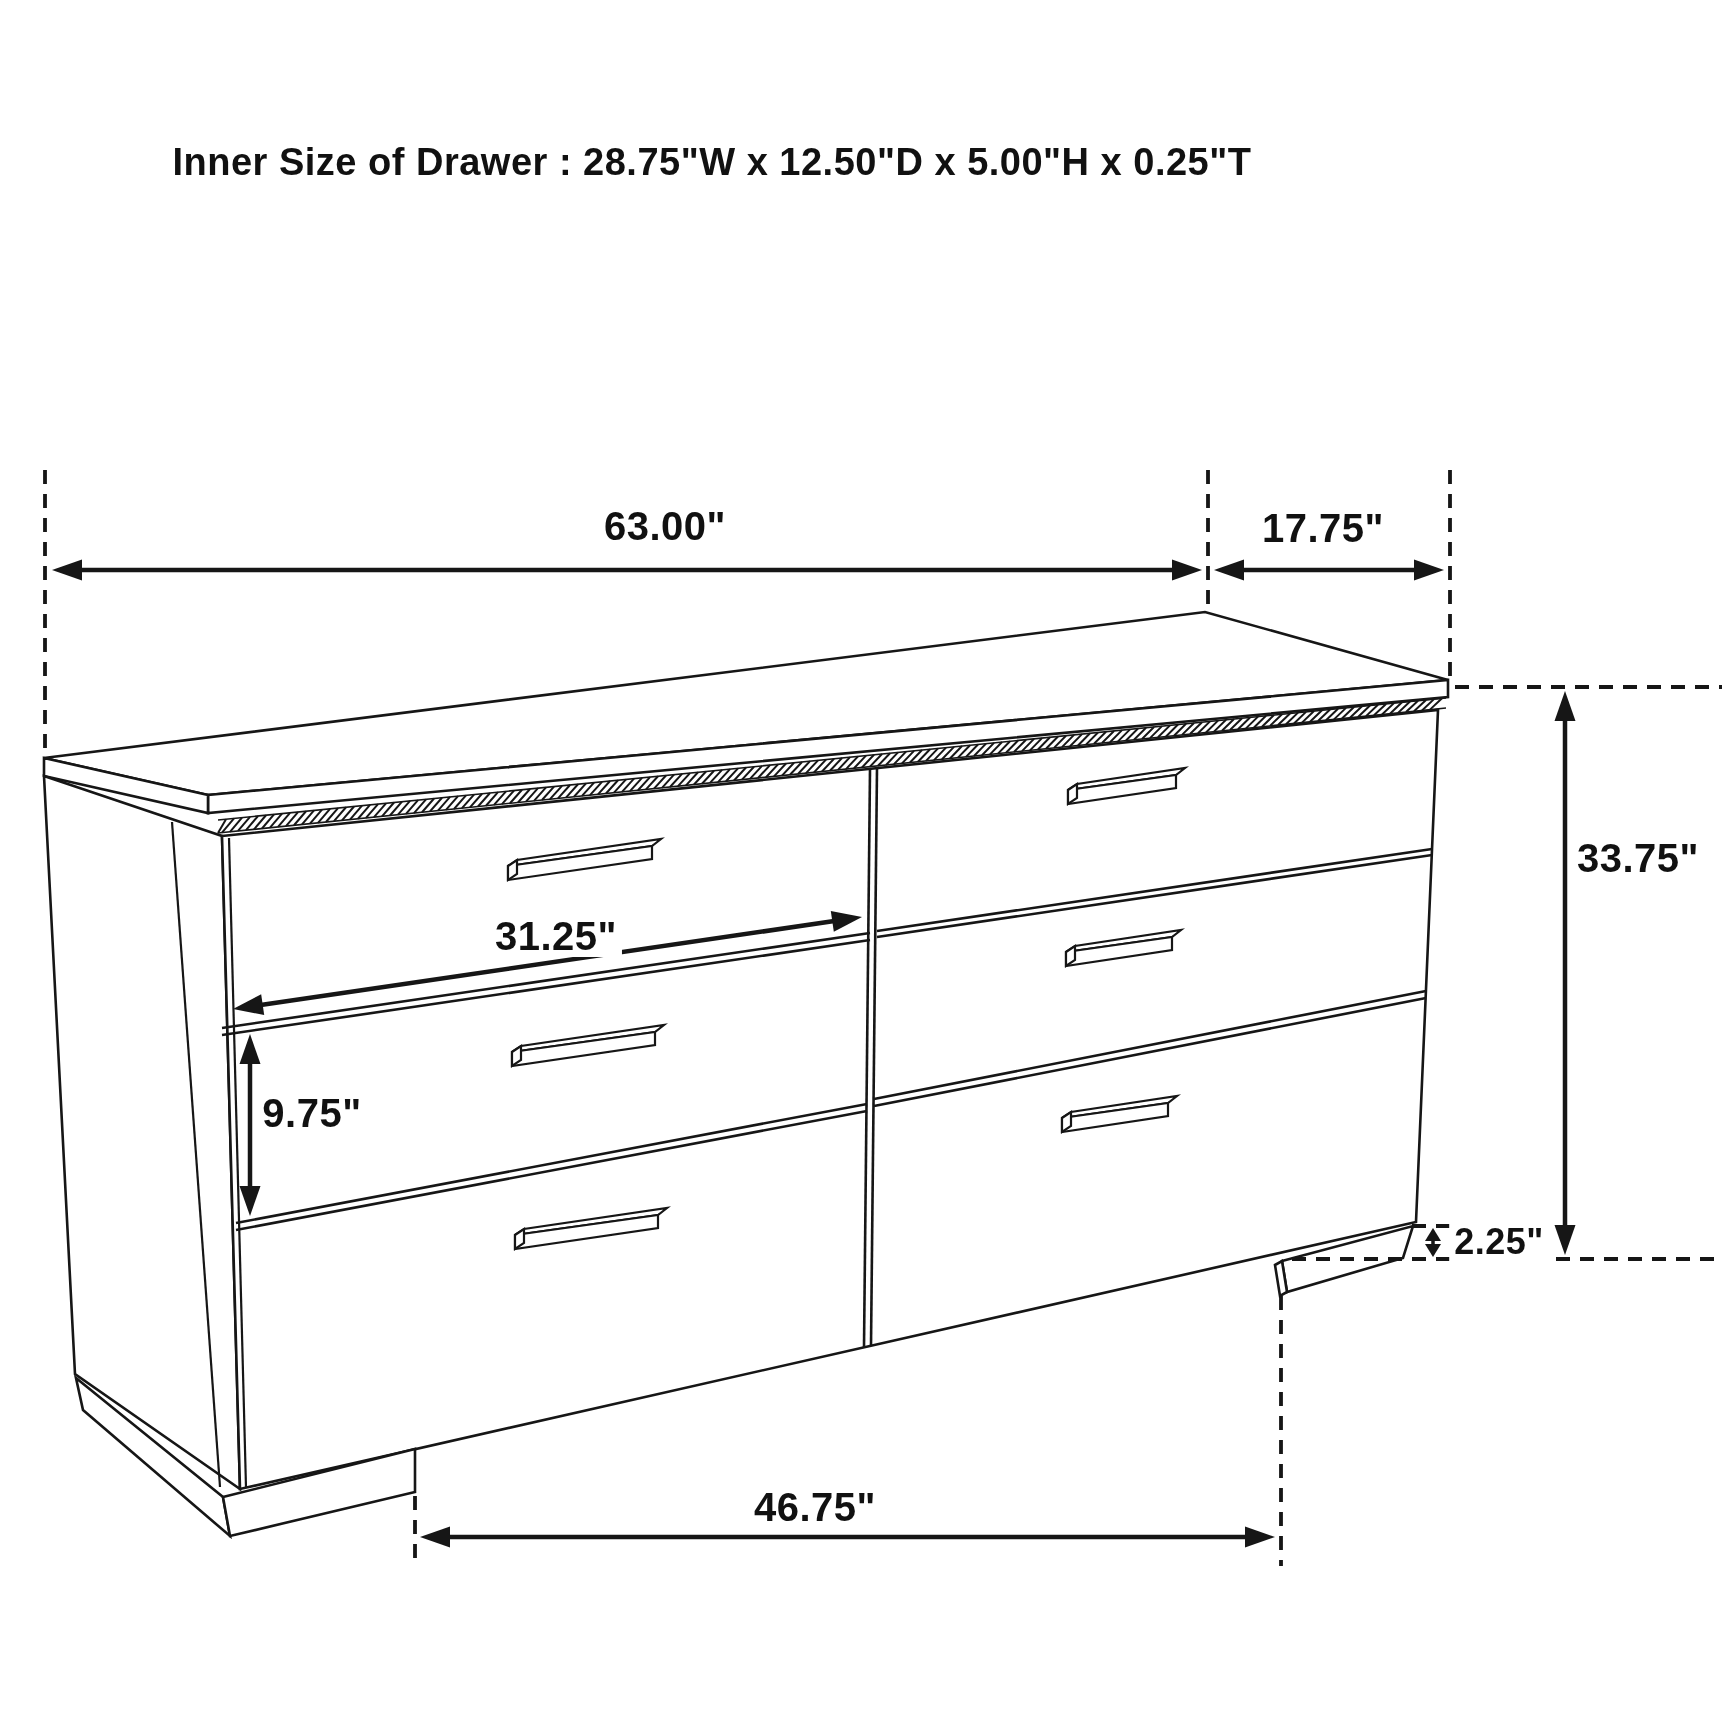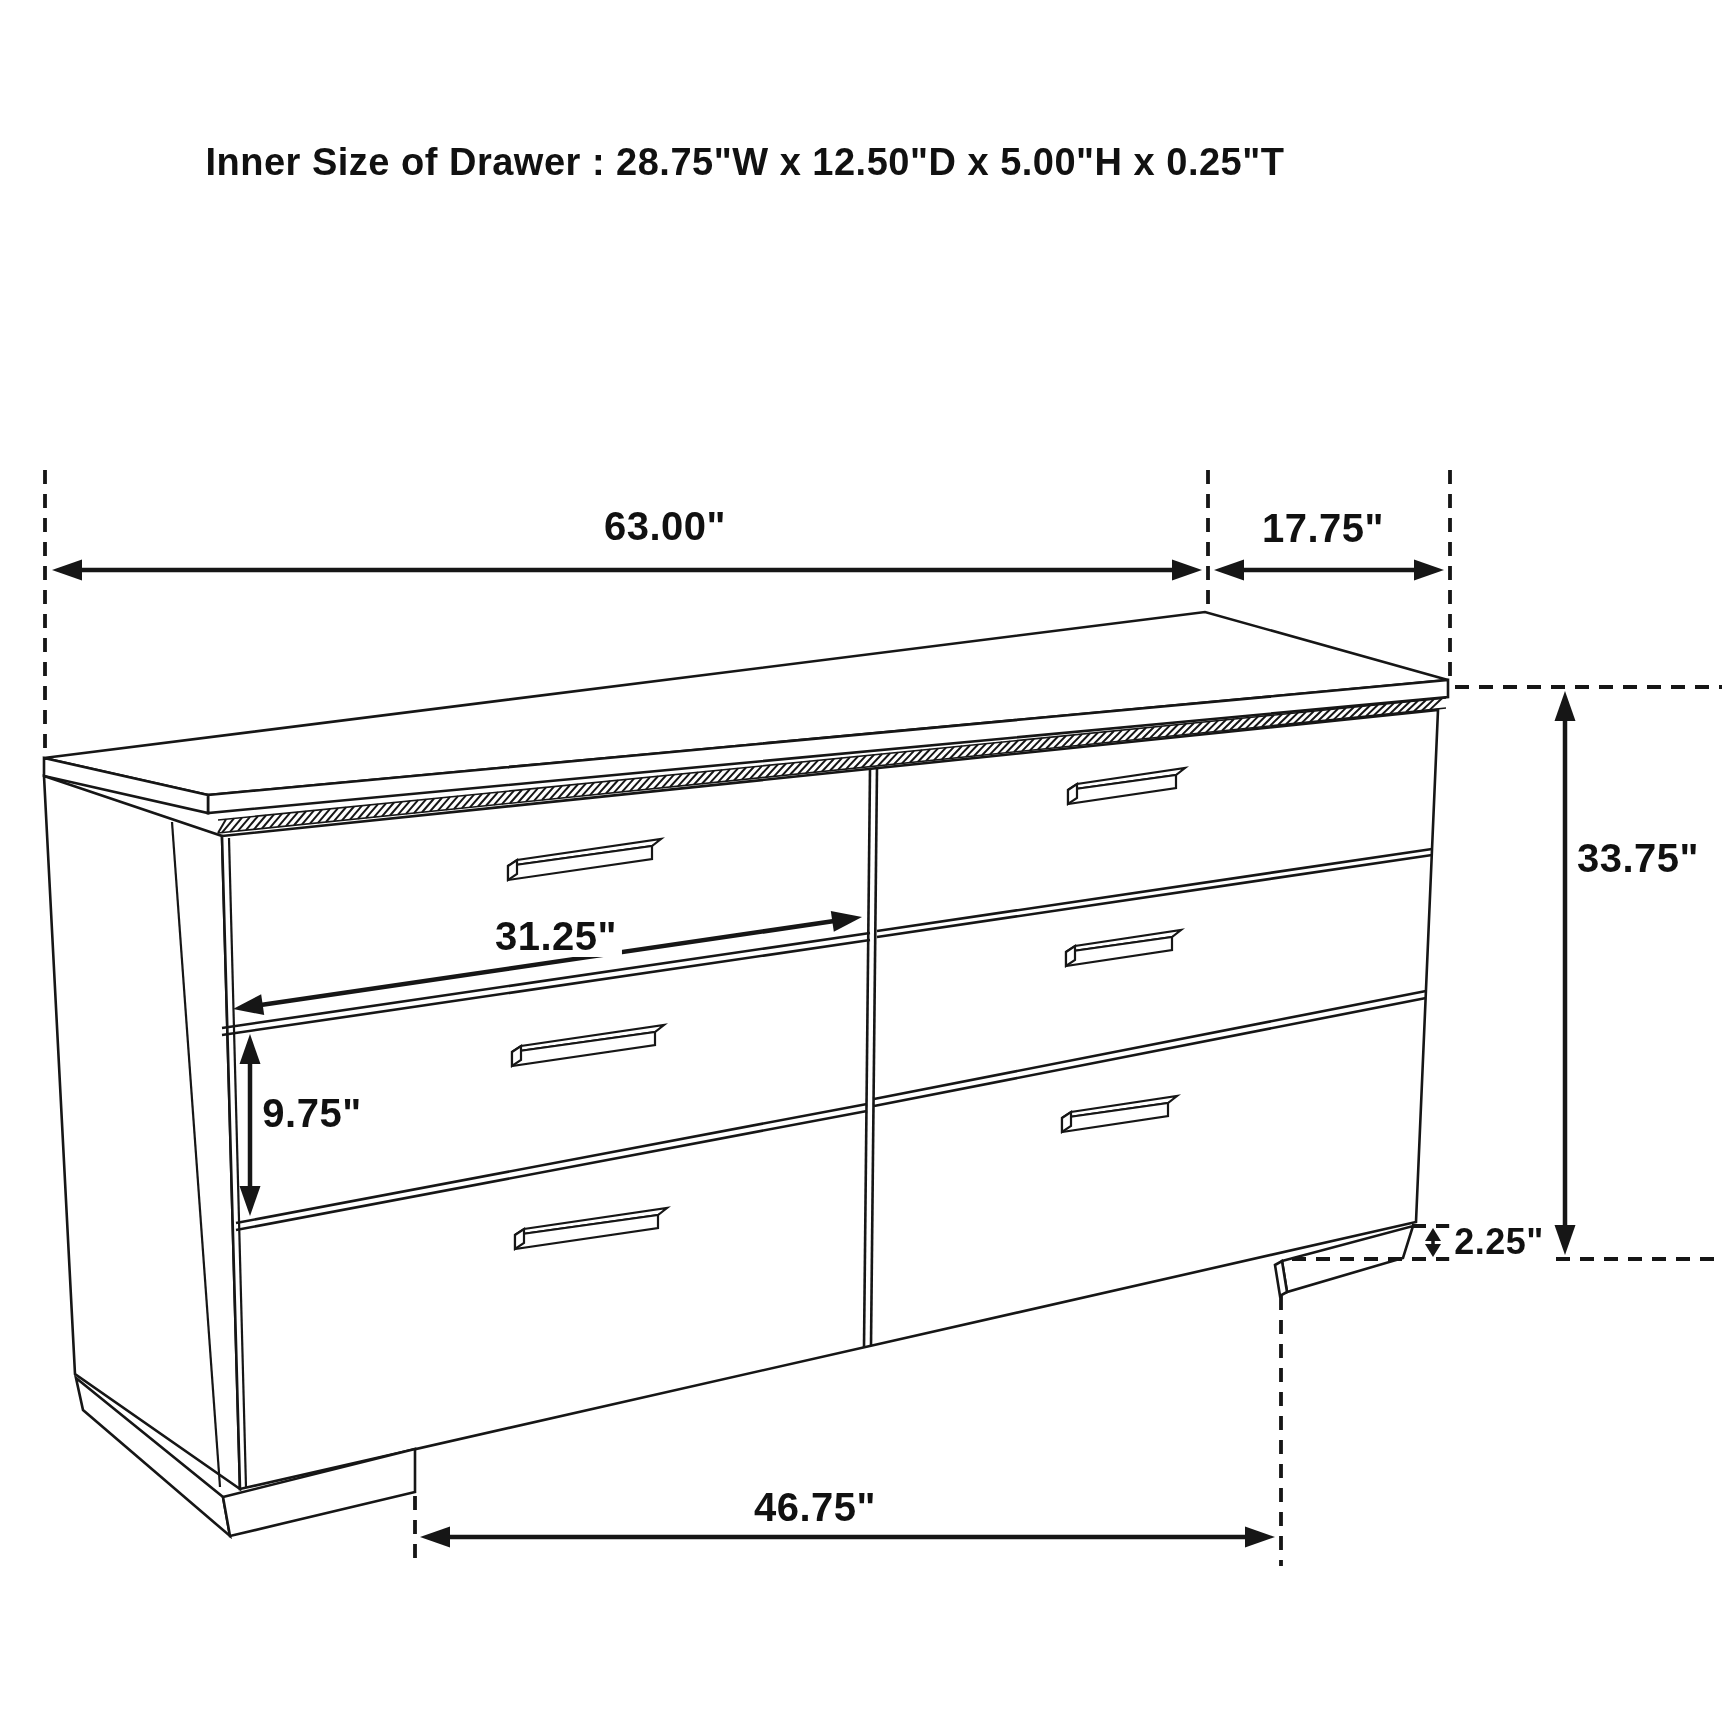--- a/index.html
+++ b/index.html
@@ -250,21 +250,21 @@
       <path d="M250,1034 L239.5,1064 L260.5,1064 Z" fill="#161616" stroke="none"></path>
       <path d="M250,1216 L260.5,1186 L239.5,1186 Z" fill="#161616" stroke="none"></path>
       <line x1="448" y1="1537" x2="1247" y2="1537" stroke="#161616" stroke-width="4.5" stroke-linecap="butt"></line>
       <path d="M420,1537 L450,1547.5 L450,1526.5 Z" fill="#161616" stroke="none"></path>
       <path d="M1275,1537 L1245,1526.5 L1245,1547.5 Z" fill="#161616" stroke="none"></path>
       <line x1="1433" y1="1236" x2="1433" y2="1249" stroke="#161616" stroke-width="3.5" stroke-linecap="butt"></line>
       <path d="M1433,1228 L1425,1241 L1441,1241 Z" fill="#161616" stroke="none"></path>
       <path d="M1433,1257 L1441,1244 L1425,1244 Z" fill="#161616" stroke="none"></path>
     </svg>
 
-  <div class="lbl title-lbl" style="left:745px;top:162px;">Inner Size of Drawer : 28.75"W x 12.50"D x 5.00"H x 0.25"T</div>
+  <div class="lbl title-lbl" style="left:712px;top:162px;">Inner Size of Drawer : 28.75"W x 12.50"D x 5.00"H x 0.25"T</div>
 
   <div class="lbl dim-lbl" style="left:665px;top:526px;">63.00"</div>
 
   <div class="lbl dim-lbl" style="left:1323px;top:528px;">17.75"</div>
 
   <div class="lbl dim-lbl" style="left:1638px;top:858px;">33.75"</div>
 
   <div class="lbl dim-lbl" style="left:556px;top:936px;">31.25"</div>
 
   <div class="lbl dim-lbl" style="left:312px;top:1113px;">9.75"</div>

